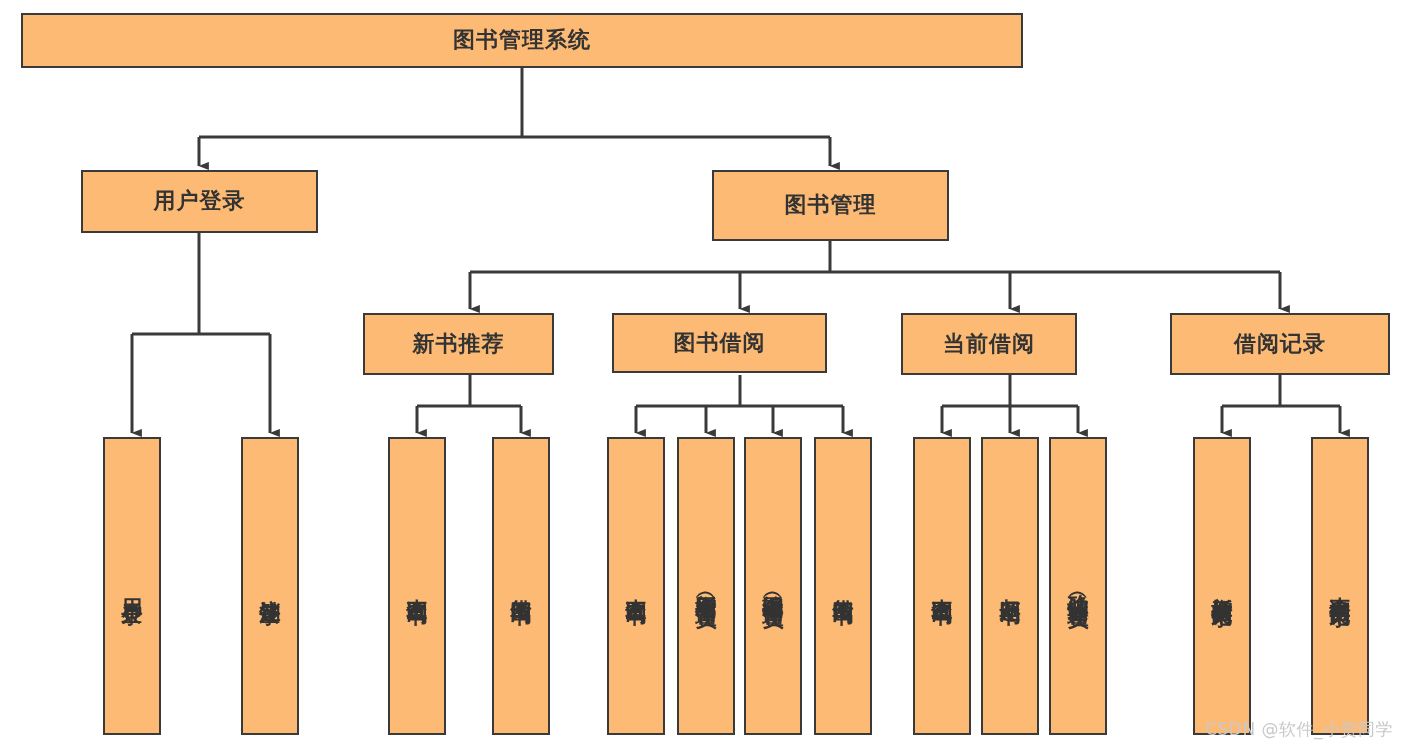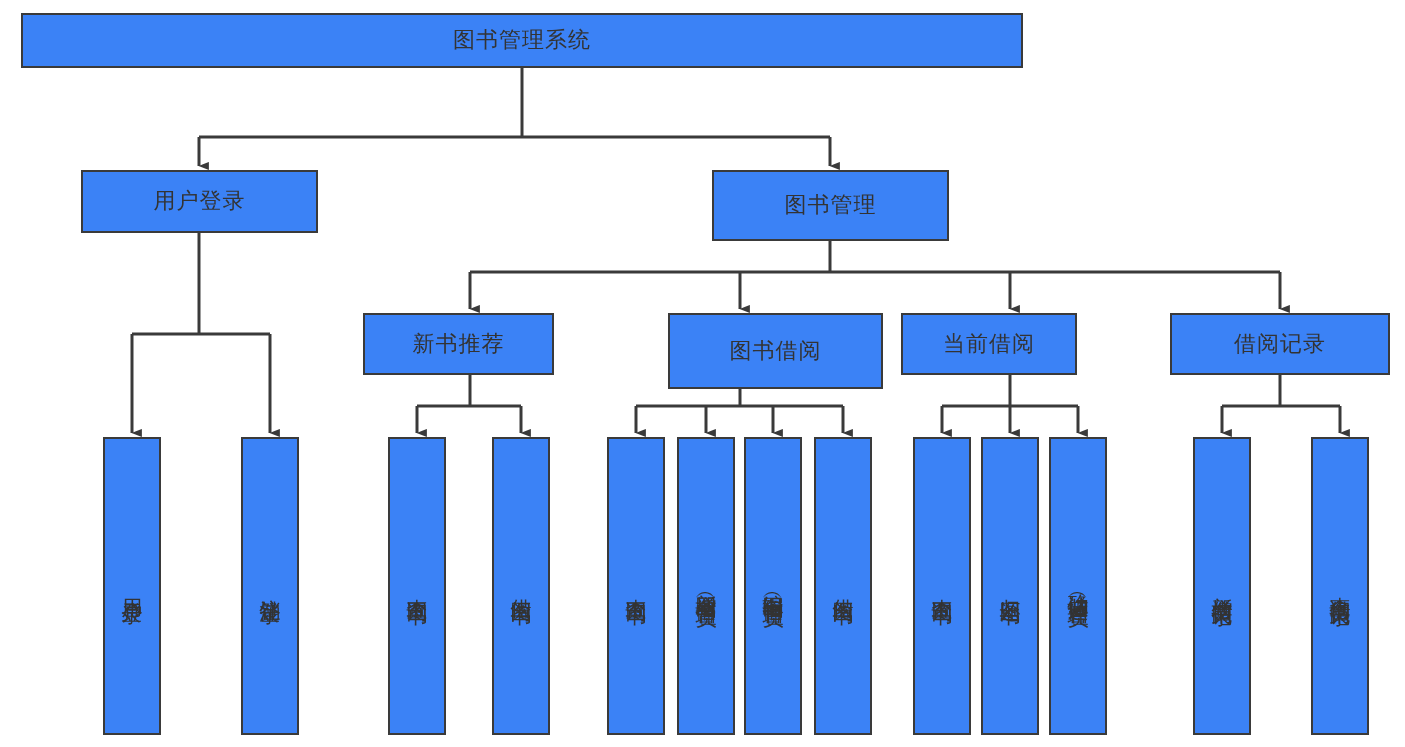--- a/index.html
+++ b/index.html
@@ -22,27 +22,28 @@
     position: absolute;
     left: 0;
     top: 0;
     width: 1405px;
     height: 747px;
   }
   .node {
     position: absolute;
     box-sizing: border-box;
     border: 2.5px solid #3a3a3a;
-    background: #3b82f6;
+    background: #fdba74;
     color: #333333;
     display: flex;
     align-items: center;
     justify-content: center;
     text-align: right;
     z-index: 3;
+    font-weight: bold;
   }
   .node-h {
     font-size: 22px;
     letter-spacing: 1px;
     line-height: 1.2;
   }
   .node-v {
     writing-mode: vertical-rl;
     text-orientation: upright;
     font-size: 21px;
@@ -134,21 +135,21 @@
   <div class="node node-h" style="left:81px; top:170px; width:237px; height:63px;">
     <span class="label">用户登录</span>
   </div>
   <div class="node node-h" style="left:712px; top:170px; width:237px; height:71px;">
     <span class="label">图书管理</span>
   </div>
 
   <div class="node node-h" style="left:363px; top:313px; width:191px; height:62px;">
     <span class="label">新书推荐</span>
   </div>
-  <div class="node node-h" style="left:668px; top:313px; width:215px; height:76px;">
+  <div class="node node-h" style="left:612px; top:313px; width:215px; height:60px;">
     <span class="label">图书借阅</span>
   </div>
   <div class="node node-h" style="left:901px; top:313px; width:176px; height:62px;">
     <span class="label">当前借阅</span>
   </div>
   <div class="node node-h" style="left:1170px; top:313px; width:220px; height:62px;">
     <span class="label">借阅记录</span>
   </div>
 
   <div class="node node-v" style="left:103px; top:437px; width:58px; height:298px;">
@@ -188,13 +189,14 @@
     <span class="label">确认归还（管理员）</span>
   </div>
 
   <div class="node node-v" style="left:1193px; top:437px; width:58px; height:298px;">
     <span class="label">新增借阅记录</span>
   </div>
   <div class="node node-v" style="left:1311px; top:437px; width:58px; height:298px;">
     <span class="label">查询借阅记录</span>
   </div>
 
+  <div id="watermark">CSDN @软件_小贺同学</div>
 </div>
 
 </body></html>

